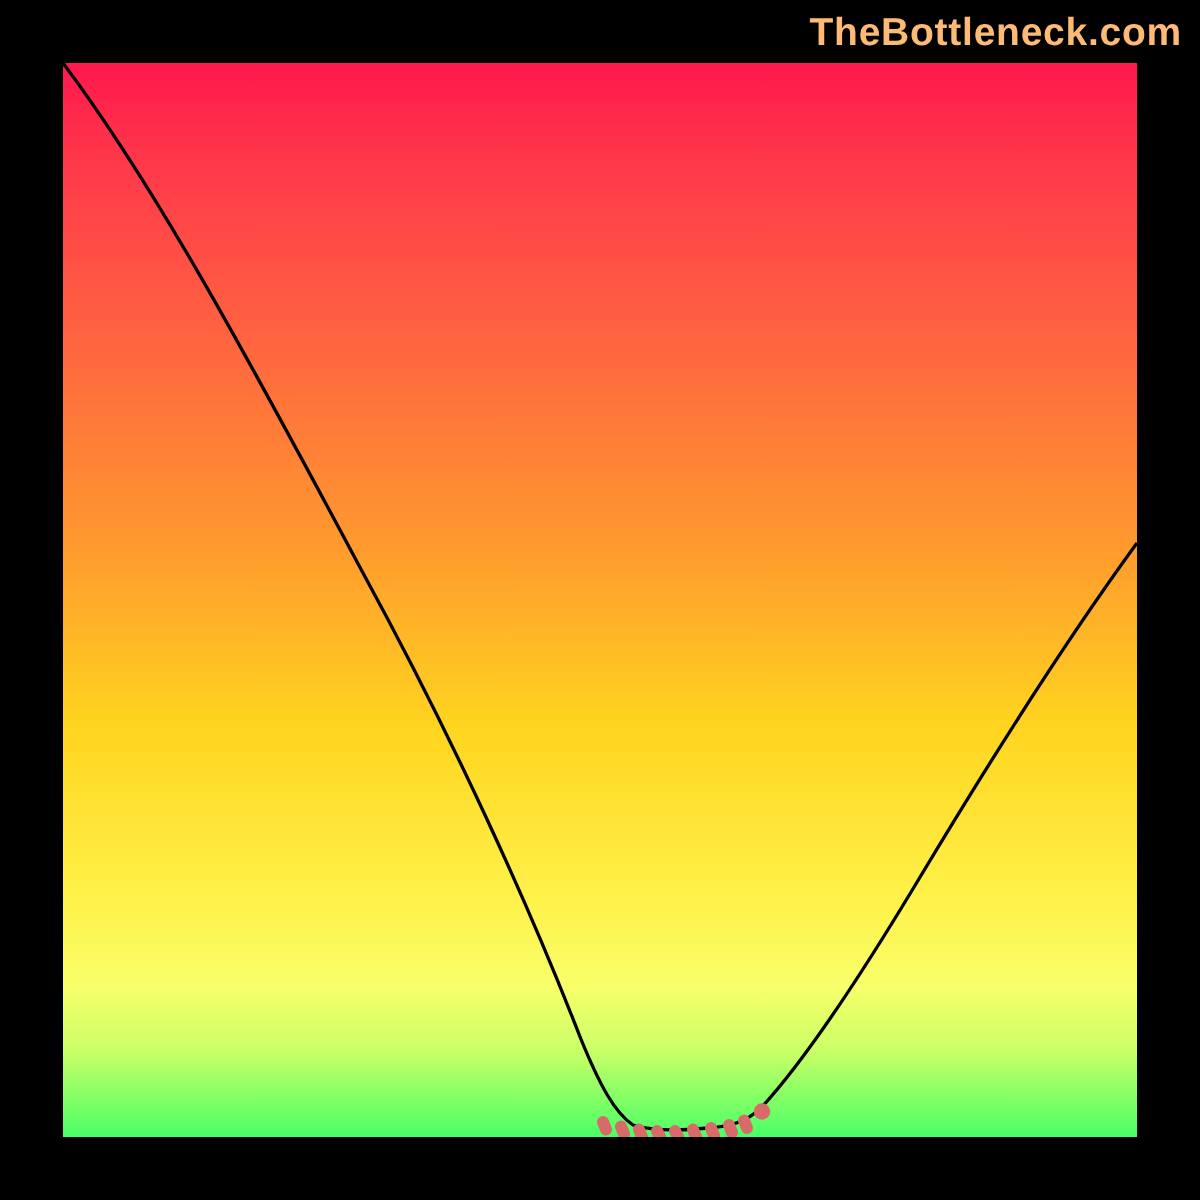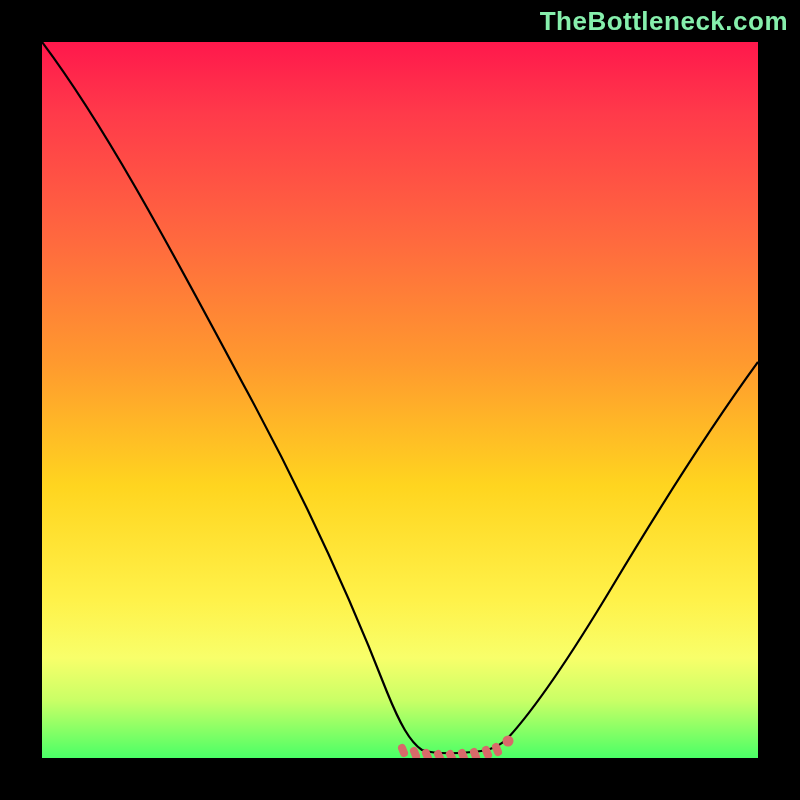--- a/index.html
+++ b/index.html
@@ -16,21 +16,21 @@
     left: 0;
     top: 0;
     width: 800px;
     height: 800px;
     background: #000;
   }
   .watermark {
     position: absolute;
     top: 6px;
     right: 12px;
-    color: #86efac;
+    color: #fdba74;
     font-size: 26px;
     font-weight: 600;
     letter-spacing: 0.5px;
     font-family: Arial, Helvetica, sans-serif;
   }
   .plot-area {
     position: absolute;
     left: 42px;
     top: 42px;
     width: 716px;

